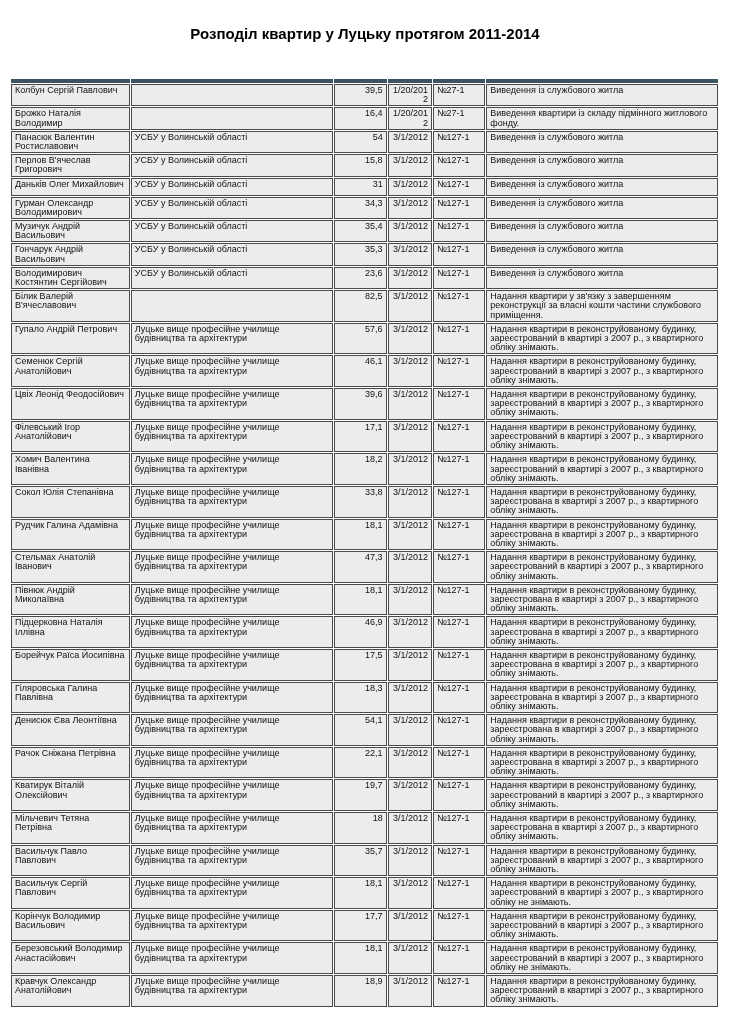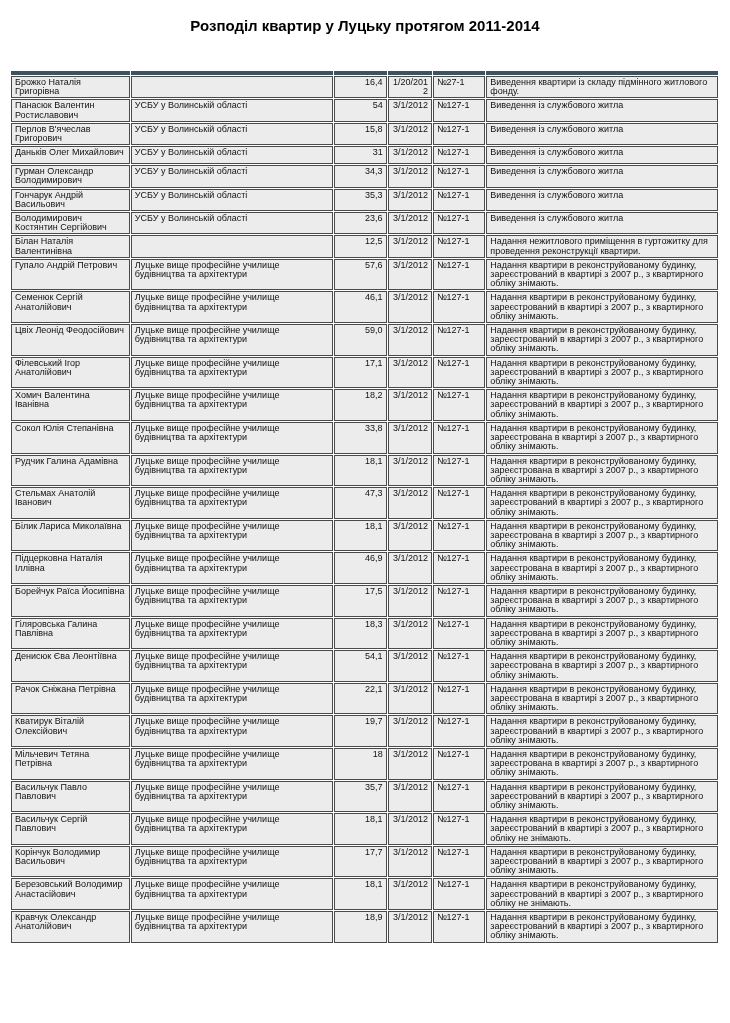--- a/index.html
+++ b/index.html
@@ -9,21 +9,21 @@
     width: 730px;
     font-family: "Liberation Sans", sans-serif;
     color: #111111;
   }
   .page {
     width: 730px;
     min-height: 1023px;
     position: relative;
   }
   h1.title {
-    margin: 8px;
+    margin: 16px;
     padding-top: 9px;
     text-align: center;
     font-size: 15px;
     font-weight: bold;
     color: #000000;
     letter-spacing: 0;
   }
   table.apartments {
     border-collapse: separate;
     border-spacing: 1px;
@@ -75,23 +75,31 @@
       <tr>
         <td></td>
         <td></td>
         <td></td>
         <td></td>
         <td></td>
         <td></td>
       </tr>
     </thead>
     <tbody>
-
-  <tr>
-    <td>Брожко Наталія Григорівна</td>
+  <tr>
+    <td>Колбун Сергій Павлович</td>
+    <td></td>
+    <td class="a-right">39,5</td>
+    <td class="a-right">1/20/2012</td>
+    <td>№27-1</td>
+    <td>Виведення із службового житла</td>
+  </tr>
+
+  <tr>
+    <td>Брожко Наталія Володимир</td>
     <td></td>
     <td class="a-right">16,4</td>
     <td class="a-right">1/20/2012</td>
     <td>№27-1</td>
     <td>Виведення квартири із складу підмінного житлового фонду.</td>
   </tr>
 
   <tr>
     <td>Панасюк Валентин Ростиславович</td>
     <td>УСБУ у Волинській області</td>
@@ -121,49 +129,57 @@
 
   <tr>
     <td>Гурман Олександр Володимирович</td>
     <td>УСБУ у Волинській області</td>
     <td class="a-right">34,3</td>
     <td class="a-right">3/1/2012</td>
     <td>№127-1</td>
     <td>Виведення із службового житла</td>
   </tr>
 
+  <tr>
+    <td>Музичук Андрій Васильович</td>
+    <td>УСБУ у Волинській області</td>
+    <td class="a-right">35,4</td>
+    <td class="a-right">3/1/2012</td>
+    <td>№127-1</td>
+    <td>Виведення із службового житла</td>
+  </tr>
 
   <tr>
     <td>Гончарук Андрій Васильович</td>
     <td>УСБУ у Волинській області</td>
     <td class="a-right">35,3</td>
     <td class="a-right">3/1/2012</td>
     <td>№127-1</td>
     <td>Виведення із службового житла</td>
   </tr>
 
   <tr>
     <td>Володимирович Костянтин Сергійович</td>
     <td>УСБУ у Волинській області</td>
     <td class="a-right">23,6</td>
     <td class="a-right">3/1/2012</td>
     <td>№127-1</td>
     <td>Виведення із службового житла</td>
   </tr>
 
 
-
-  <tr>
-    <td>Білан Наталія Валентинівна</td>
+  <tr>
+    <td>Білик Валерій В'ячеславович</td>
     <td></td>
-    <td class="a-right">12,5</td>
-    <td class="a-right">3/1/2012</td>
-    <td>№127-1</td>
-    <td>Надання нежитлового приміщення в гуртожитку для проведення реконструкції квартири.</td>
-  </tr>
+    <td class="a-right">82,5</td>
+    <td class="a-right">3/1/2012</td>
+    <td>№127-1</td>
+    <td>Надання квартири у зв'язку з завершенням реконструкції за власні кошти частини службового приміщення.</td>
+  </tr>
+
 
   <tr>
     <td>Гупало Андрій Петрович</td>
     <td>Луцьке вище професійне училище будівництва та архітектури</td>
     <td class="a-right">57,6</td>
     <td class="a-right">3/1/2012</td>
     <td>№127-1</td>
     <td>Надання квартири в реконструйованому будинку, зареєстрований в квартирі з 2007 р., з квартирного обліку знімають.</td>
   </tr>
 
@@ -172,21 +188,21 @@
     <td>Луцьке вище професійне училище будівництва та архітектури</td>
     <td class="a-right">46,1</td>
     <td class="a-right">3/1/2012</td>
     <td>№127-1</td>
     <td>Надання квартири в реконструйованому будинку, зареєстрований в квартирі з 2007 р., з квартирного обліку знімають.</td>
   </tr>
 
   <tr>
     <td>Цвіх Леонід Феодосійович</td>
     <td>Луцьке вище професійне училище будівництва та архітектури</td>
-    <td class="a-right">59,0</td>
+    <td class="a-right">39,6</td>
     <td class="a-right">3/1/2012</td>
     <td>№127-1</td>
     <td>Надання квартири в реконструйованому будинку, зареєстрований в квартирі з 2007 р., з квартирного обліку знімають.</td>
   </tr>
 
   <tr>
     <td>Філевський Ігор Анатолійович</td>
     <td>Луцьке вище професійне училище будівництва та архітектури</td>
     <td class="a-right">17,1</td>
     <td class="a-right">3/1/2012</td>
@@ -224,21 +240,21 @@
   <tr>
     <td>Стельмах Анатолій Іванович</td>
     <td>Луцьке вище професійне училище будівництва та архітектури</td>
     <td class="a-right">47,3</td>
     <td class="a-right">3/1/2012</td>
     <td>№127-1</td>
     <td>Надання квартири в реконструйованому будинку, зареєстрований в квартирі з 2007 р., з квартирного обліку знімають.</td>
   </tr>
 
   <tr>
-    <td>Білик Лариса Миколаївна</td>
+    <td>Півнюк Андрій Миколаївна</td>
     <td>Луцьке вище професійне училище будівництва та архітектури</td>
     <td class="a-right">18,1</td>
     <td class="a-right">3/1/2012</td>
     <td>№127-1</td>
     <td>Надання квартири в реконструйованому будинку, зареєстрована в квартирі з 2007 р., з квартирного обліку знімають.</td>
   </tr>
 
   <tr>
     <td>Підцерковна Наталія Іллівна</td>
     <td>Луцьке вище професійне училище будівництва та архітектури</td>

